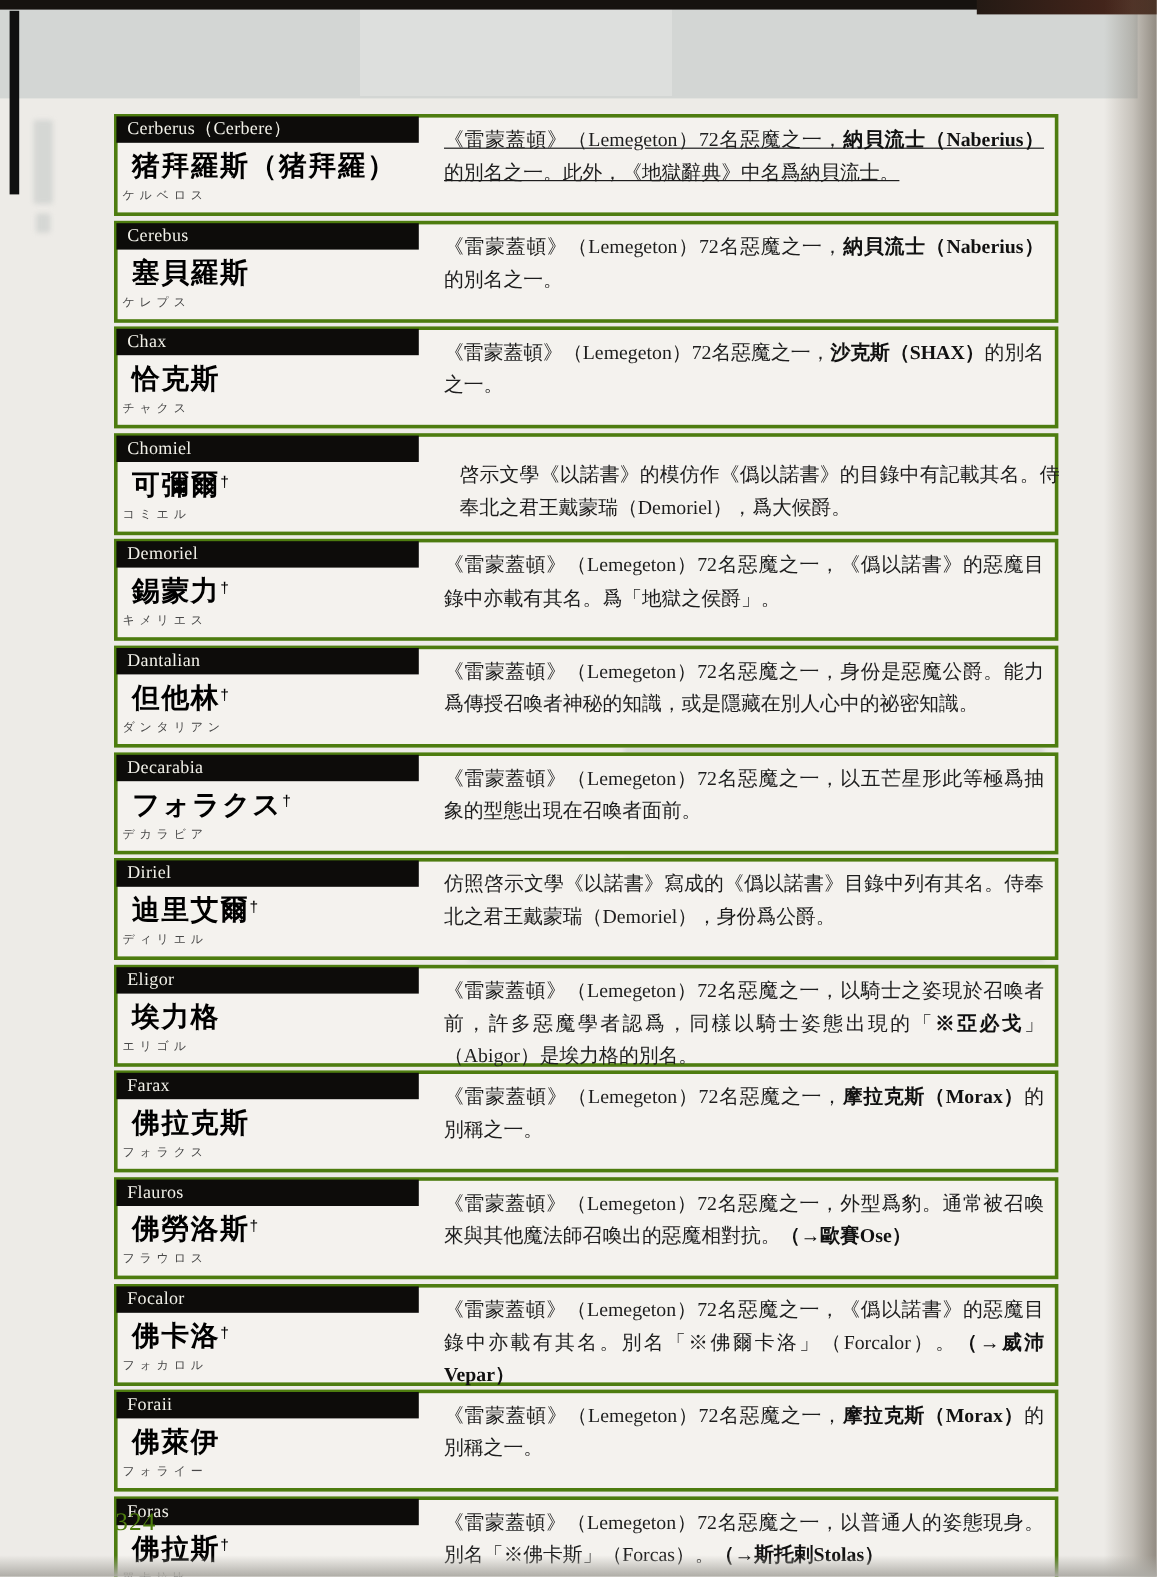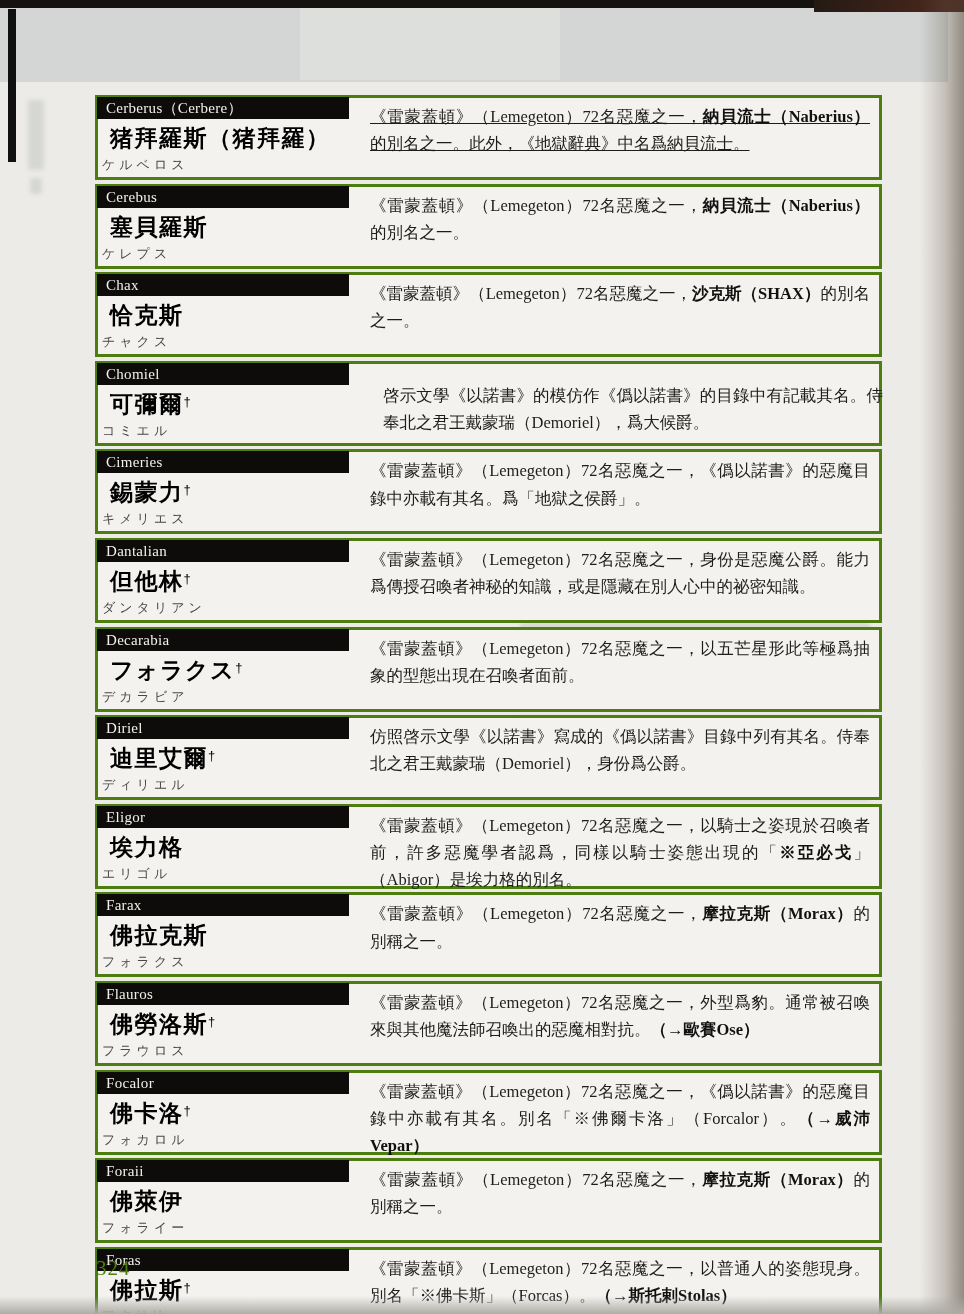--- a/index.html
+++ b/index.html
@@ -26,21 +26,21 @@
   
   .entries{position:absolute;left:95px;top:95px;width:783px;}
   .entry{position:relative;width:781px;height:79px;margin-bottom:3.6px;
     border:3px solid #4d7c0f;background:#f4f2ee;}
   .bar{position:absolute;left:-1px;top:-1px;width:243px;height:22px;background:#0d0c0a;
     color:#f2f1e9;font-size:15px;line-height:22px;padding-left:9px;letter-spacing:.3px;white-space:nowrap;}
   .cname{position:absolute;left:12px;top:25px;font-size:23px;font-weight:bold;color:#000000;
     letter-spacing:1.5px;white-space:nowrap;
     font-family:"Liberation Sans","DejaVu Sans",sans-serif;}
   .cname sup{font-size:13px;font-weight:normal;vertical-align:6px;letter-spacing:0;}
-  .kana{position:absolute;left:4px;top:58px;font-size:13px;color:#484848;letter-spacing:4px;white-space:nowrap;}
+  .kana{position:absolute;left:4px;top:58px;font-size:10px;color:#484848;letter-spacing:4px;white-space:nowrap;}
   .desc{position:absolute;left:272px;top:5px;width:500px;font-size:16.5px;line-height:27.2px;
     color:#1d1d1d;text-align:justify;}
   .desc b{font-weight:bold;color:#111;}
   
   .page-number{position:absolute;left:96px;top:1256px;font-size:21px;color:#4d7c0f;letter-spacing:1px;}
 </style>
 </head>
 <body>
 
 <div class="top-strip"></div>
@@ -86,21 +86,21 @@
       <div class="kana">チャクス</div>
       <p class="desc" style="margin: 0px;"><span>《雷蒙蓋頓》（Lemegeton）72名惡魔之一，</span><b>沙克斯（SHAX）</b><span>的別名之一。</span></p>
     </section>
     <section class="entry">
       <div class="bar">Chomiel</div>
       <div class="cname"><span>可彌爾</span><sup>†</sup></div>
       <div class="kana">コミエル</div>
       <p class="desc" style="margin: 13px;"><span>啓示文學《以諾書》的模仿作《僞以諾書》的目錄中有記載其名。侍奉北之君王戴蒙瑞（Demoriel），爲大候爵。</span></p>
     </section>
     <section class="entry">
-      <div class="bar">Cimeries</div>
+      <div class="bar">Demoriel</div>
       <div class="cname"><span>錫蒙力</span><sup>†</sup></div>
       <div class="kana">キメリエス</div>
       <p class="desc" style="margin: 0px;"><span>《雷蒙蓋頓》（Lemegeton）72名惡魔之一，《僞以諾書》的惡魔目錄中亦載有其名。爲「地獄之侯爵」。</span></p>
     </section>
     <section class="entry">
       <div class="bar">Dantalian</div>
       <div class="cname"><span>但他林</span><sup>†</sup></div>
       <div class="kana">ダンタリアン</div>
       <p class="desc" style="margin: 0px;"><span>《雷蒙蓋頓》（Lemegeton）72名惡魔之一，身份是惡魔公爵。能力爲傳授召喚者神秘的知識，或是隱藏在別人心中的祕密知識。</span></p>
     </section>

